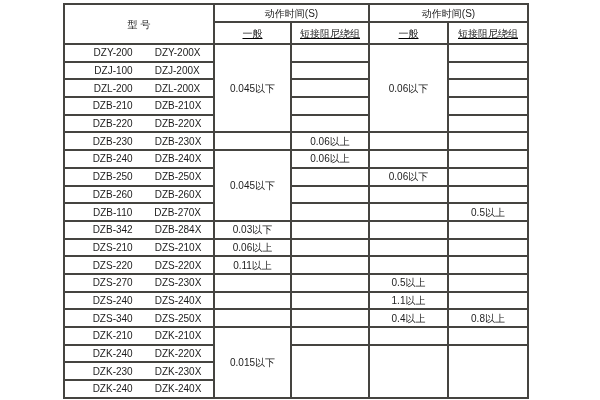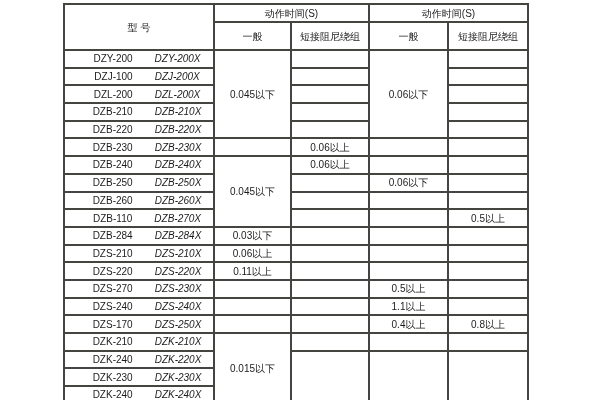--- a/index.html
+++ b/index.html
@@ -28,24 +28,24 @@
     text-align: center;
     vertical-align: middle;
     font-size: 10px;
     font-weight: normal;
     color: #1b1b1b;
     line-height: 1.1;
     overflow: hidden;
     white-space: nowrap;
   }
   thead tr.hrow1 { height: 18px; }
-  thead tr.hrow2 { height: 28px; }
+  thead tr.hrow2 { height: 22px; text-decoration: underline; }
   tbody tr { height: 17.7px; }
   td.model-cell span { display: inline-block; margin-left: 16px; }
-  td.model-cell span + span { margin-left: 22px; font-style: italic; }
+  td.model-cell span + span { margin-left: 22px; }
 </style>
 </head>
 <body>
 
 <div class="table-wrap">
   <table class="spec-table">
     <colgroup>
       <col style="width:150px">
       <col style="width:77px">
       <col style="width:78px">
@@ -119,21 +119,21 @@
           <td class="value-cell"></td>
           <td class="value-cell"></td>
         </tr>
         <tr>
           <td class="model-cell"><span>DZB-110</span><span>DZB-270X</span></td>
           <td class="value-cell"></td>
           <td class="value-cell"></td>
           <td class="value-cell">0.5以上</td>
         </tr>
         <tr>
-          <td class="model-cell"><span>DZB-284</span><span>DZB-284X</span></td>
+          <td class="model-cell"><span>DZB-342</span><span>DZB-284X</span></td>
           <td class="value-cell">0.03以下</td>
           <td class="value-cell"></td>
           <td class="value-cell"></td>
           <td class="value-cell"></td>
         </tr>
         <tr>
           <td class="model-cell"><span>DZS-210</span><span>DZS-210X</span></td>
           <td class="value-cell">0.06以上</td>
           <td class="value-cell"></td>
           <td class="value-cell"></td>
@@ -154,21 +154,21 @@
           <td class="value-cell"></td>
         </tr>
         <tr>
           <td class="model-cell"><span>DZS-240</span><span>DZS-240X</span></td>
           <td class="value-cell"></td>
           <td class="value-cell"></td>
           <td class="value-cell">1.1以上</td>
           <td class="value-cell"></td>
         </tr>
         <tr>
-          <td class="model-cell"><span>DZS-170</span><span>DZS-250X</span></td>
+          <td class="model-cell"><span>DZS-340</span><span>DZS-250X</span></td>
           <td class="value-cell"></td>
           <td class="value-cell"></td>
           <td class="value-cell">0.4以上</td>
           <td class="value-cell">0.8以上</td>
         </tr>
         <tr>
           <td class="model-cell"><span>DZK-210</span><span>DZK-210X</span></td>
           <td class="value-cell" rowspan="4">0.015以下</td>
           <td class="value-cell"></td>
           <td class="value-cell"></td>

